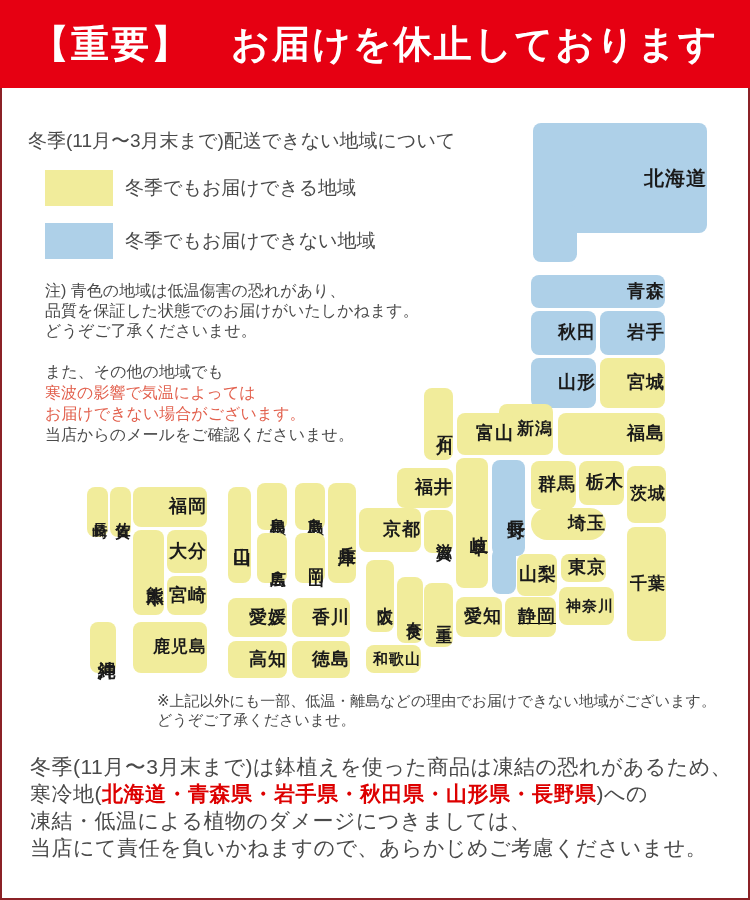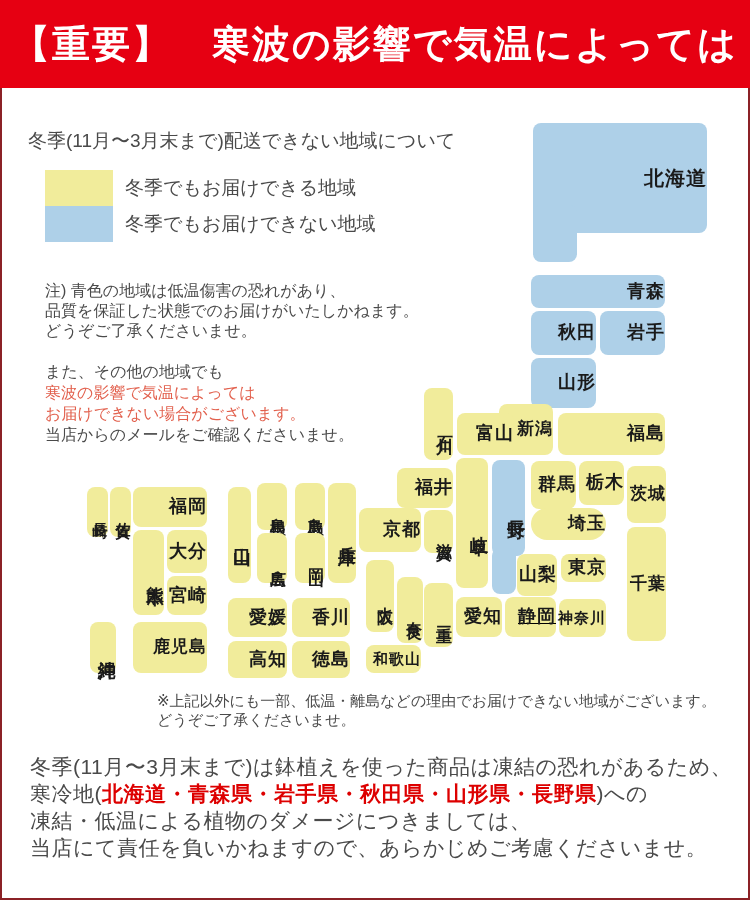--- a/index.html
+++ b/index.html
@@ -6,21 +6,21 @@
   .page{position:relative;width:750px;height:900px;background:#fff;overflow:hidden;
         font-family:"Liberation Sans","DejaVu Sans",sans-serif;}
   .header{position:absolute;left:0;top:0;width:750px;height:88px;
           background:var(--c-header_bg,#e60012);display:flex;align-items:center;justify-content:center;}
   .header-title{color:#ffffff;font-size:38px;font-weight:bold;letter-spacing:2px;white-space:nowrap;}
   .edge{position:absolute;background:var(--c-border,#8b2126);}
   .edge-l{left:0;top:88px;bottom:0;width:2px;}
   .edge-r{right:0;top:88px;bottom:0;width:2px;}
   .edge-b{left:0;right:0;bottom:0;height:2px;}
   .legend-title{position:absolute;left:28px;top:128px;font-size:19px;color:var(--c-text_gray,#4a4a4a);}
-  .legend{position:absolute;left:45px;top:170px;display:flex;flex-direction:column;}
+  .legend{position:absolute;left:45px;top:170px;display:flex;flex-direction:column;gap:17px;}
   .legend-row{display:flex;align-items:center;gap:12px;}
   .swatch{width:68px;height:36px;}
   .swatch.deliverable{background:var(--c-region_yellow,#f1ec9b);}
   .swatch.not-deliverable{background:var(--c-region_blue,#aed0e8);}
   .legend-label{font-size:19px;color:var(--c-text_gray,#4a4a4a);}
   .note{position:absolute;left:45px;font-size:16px;color:var(--c-text_gray,#4a4a4a);line-height:20px;white-space:nowrap;}
   #note1{top:281px;}
   #note2{top:361px;line-height:21px;}
   .note .red{color:var(--c-red_note,#e2604d);}
   .footnote{position:absolute;left:157px;top:691px;font-size:15px;
@@ -34,21 +34,21 @@
   .tile.yellow{background:var(--c-region_yellow,#f1ec9b);}
   .tile-label{font-size:18px;font-weight:bold;color:var(--c-map_text,#1a1a1a);
               letter-spacing:1px;white-space:nowrap;line-height:1.1;}
   .tile-label.v{writing-mode:vertical-rl;letter-spacing:2px;}
 </style>
 </head>
 <body>
 
 <div class="page">
   <div class="header">
-    <span class="header-title">【重要】　寒波の影響で気温によっては</span>
+    <span class="header-title">【重要】　お届けを休止しております</span>
   </div>
 
   <div class="legend-title">冬季(11月〜3月末まで)配送できない地域について</div>
   <div class="legend" id="legend">
       <div class="legend-row">
         <div class="swatch deliverable"></div>
         <span class="legend-label">冬季でもお届けできる地域</span>
       </div>
       <div class="legend-row">
         <div class="swatch not-deliverable"></div>
@@ -78,20 +78,23 @@
       </div>
       <div class="tile blue" style="left: 531px; top: 311px; width: 65px; height: 44px;">
         <span class="tile-label">秋田</span>
       </div>
       <div class="tile blue" style="left: 600px; top: 311px; width: 65px; height: 44px;">
         <span class="tile-label">岩手</span>
       </div>
       <div class="tile blue" style="left: 531px; top: 358px; width: 65px; height: 50px;">
         <span class="tile-label">山形</span>
       </div>
+      <div class="tile yellow" style="left: 600px; top: 358px; width: 65px; height: 50px;">
+        <span class="tile-label">宮城</span>
+      </div>
       <div class="tile yellow" style="left: 499px; top: 404px; width: 54px; height: 51px;">
         <span class="tile-label" style="font-size: 17px;">新潟</span>
       </div>
       <div class="tile yellow" style="left: 558px; top: 413px; width: 107px; height: 42px;">
         <span class="tile-label">福島</span>
       </div>
       <div class="tile yellow" style="left: 424px; top: 388px; width: 29px; height: 72px;">
         <span class="tile-label v" style="font-size: 17px;">石川</span>
       </div>
       <div class="tile yellow" style="left: 457px; top: 413px; width: 46px; height: 42px; padding-left: 11px;">
@@ -127,21 +130,21 @@
       </div>
       <div class="tile yellow" style="left: 517px; top: 554px; width: 40px; height: 42px;">
         <span class="tile-label">山梨</span>
       </div>
       <div class="tile yellow" style="left: 561px; top: 554px; width: 45px; height: 28px;">
         <span class="tile-label">東京</span>
       </div>
       <div class="tile yellow" style="left: 627px; top: 527px; width: 39px; height: 114px;">
         <span class="tile-label" style="font-size: 17px;">千葉</span>
       </div>
-      <div class="tile yellow" style="left: 559px; top: 599px; width: 47px; height: 38px;">
+      <div class="tile yellow" style="left: 559px; top: 587px; width: 47px; height: 38px; padding-left: 8px;">
         <span class="tile-label" style="font-size: 15px;">神奈川</span>
       </div>
       <div class="tile yellow" style="left: 505px; top: 597px; width: 51px; height: 40px; text-decoration: underline;">
         <span class="tile-label">静岡</span>
       </div>
       <div class="tile yellow" style="left: 456px; top: 597px; width: 46px; height: 40px;">
         <span class="tile-label">愛知</span>
       </div>
       <div class="tile yellow" style="left: 424px; top: 583px; width: 29px; height: 64px;">
         <span class="tile-label v" style="font-size: 16px;">三重</span>

